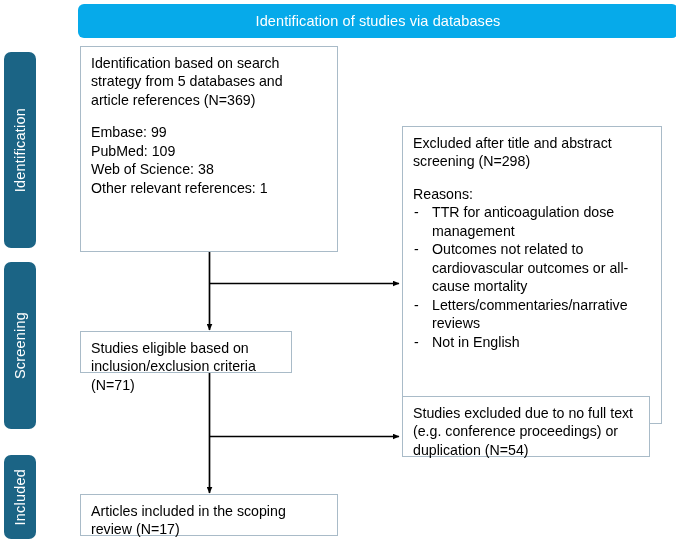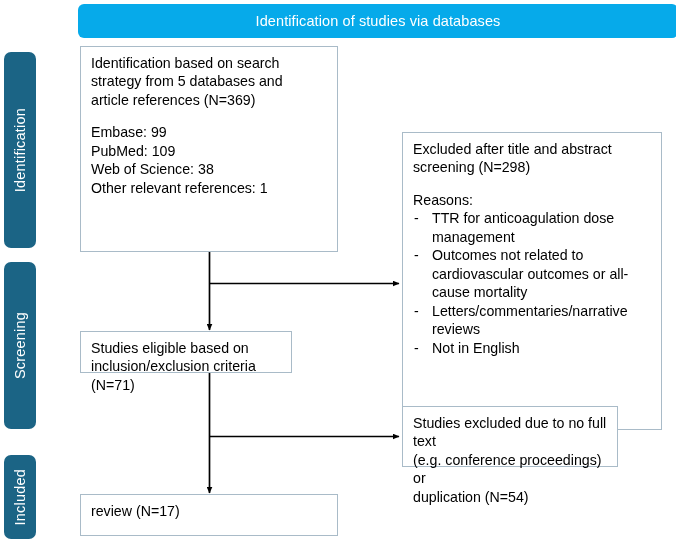--- a/index.html
+++ b/index.html
@@ -82,22 +82,22 @@
   .box .spacer {
     height: 14px;
   }
   .box b {
     font-weight: normal;
   }
 
   #box-identification { left: 80px;  top: 46px;  width: 258px; height: 206px; }
   #box-eligible       { left: 80px;  top: 331px; width: 212px; height: 42px;  }
   #box-included       { left: 80px;  top: 494px; width: 258px; height: 42px;  }
-  #box-excluded-1     { left: 402px; top: 132px; width: 260px; height: 298px; }
-  #box-excluded-2     { left: 402px; top: 406px; width: 216px; height: 61px;  }
+  #box-excluded-1     { left: 402px; top: 126px; width: 260px; height: 298px; }
+  #box-excluded-2     { left: 402px; top: 396px; width: 248px; height: 61px;  }
 
   
   .reason-list {
     margin: 0;
     padding: 0;
     list-style: none;
   }
   .reason-list li {
     position: relative;
     padding-left: 19px;
@@ -185,16 +185,17 @@
     <p><span>inclusion/exclusion criteria </span><b>(N=71)</b></p>
   </div>
 
   <div class="box" id="box-excluded-2">
     <p>Studies excluded due to no full text</p>
     <p>(e.g. conference proceedings) or</p>
     <p><span>duplication </span><b>(N=54)</b></p>
   </div>
 
   <div class="box" id="box-included">
+    <p>Articles included in the scoping</p>
     <p><span>review </span><b>(N=17)</b></p>
   </div>
 
 </div>
 
 </body></html>

